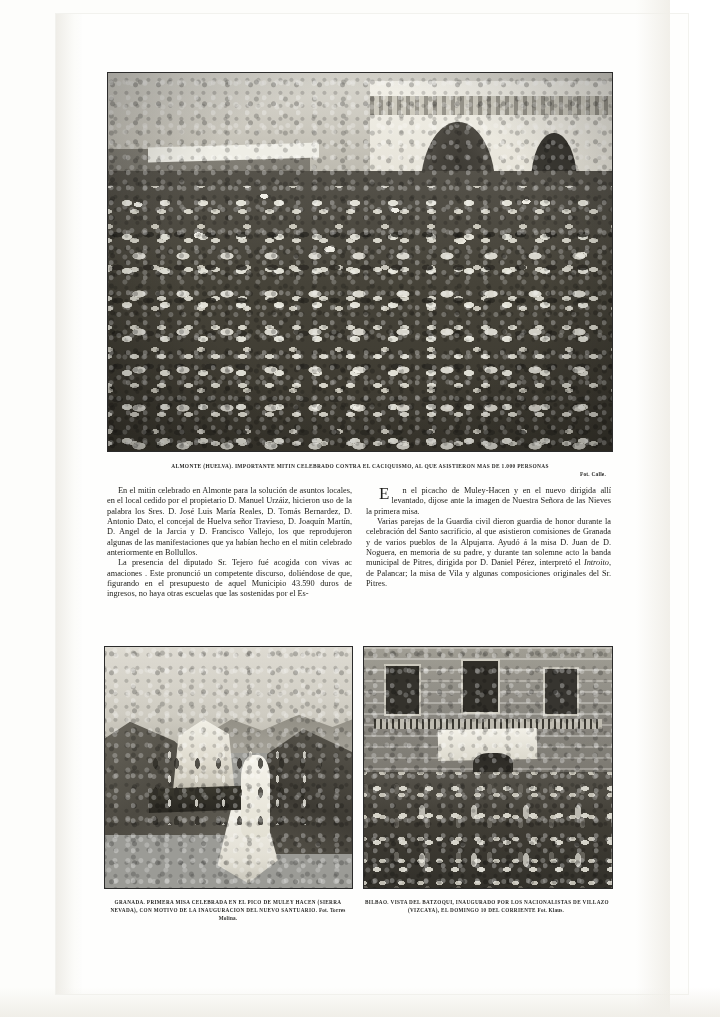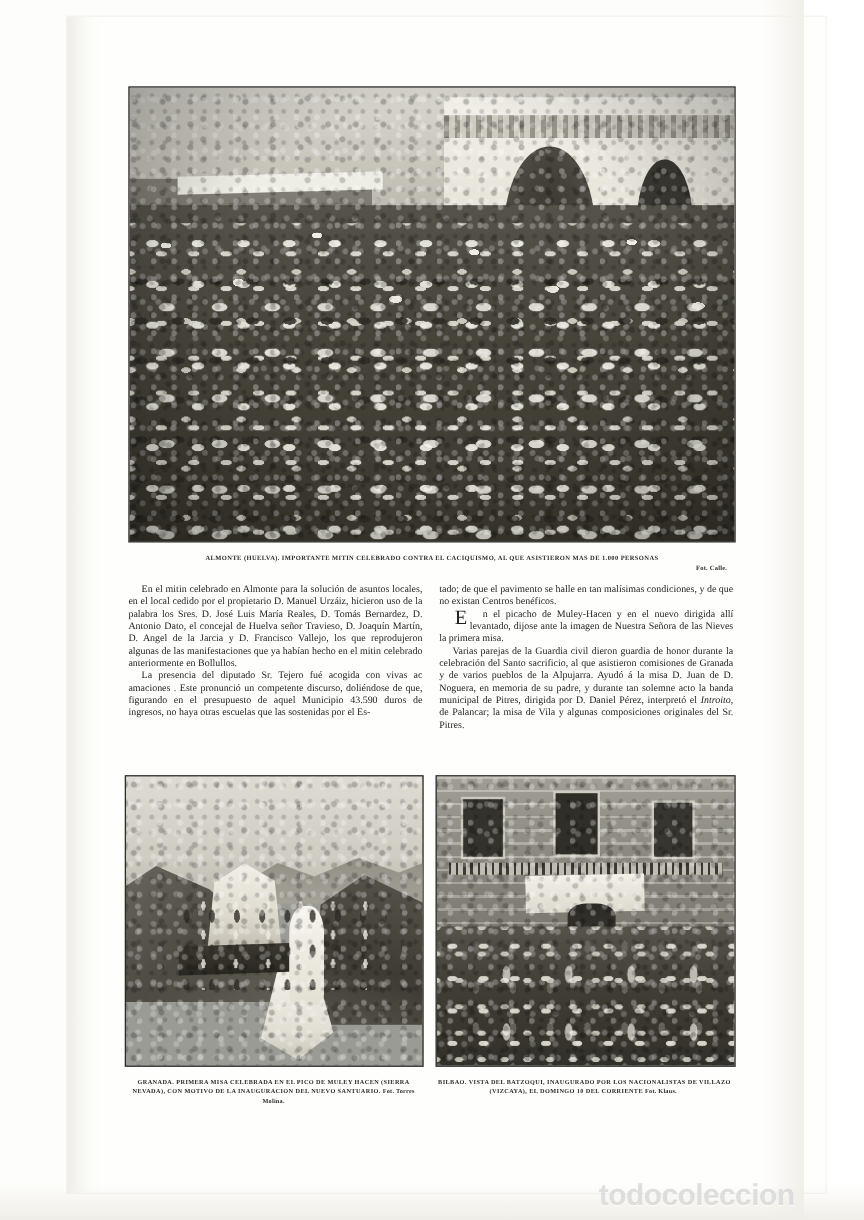--- a/index.html
+++ b/index.html
@@ -369,21 +369,20 @@
     <span class="line1">ALMONTE (HUELVA). IMPORTANTE MITIN CELEBRADO CONTRA EL CACIQUISMO, AL QUE ASISTIERON MAS DE 1.000 PERSONAS</span>
     <span class="credit-line credit">Fot. Calle.</span>
   </div>
 
   <div id="article">
     <div class="col">
       <p>En el mitin celebrado en Almonte para la solución de asuntos locales, en el local cedido por el propietario D. Manuel Urzáiz, hicieron uso de la palabra los Sres. D. José Luis María Reales, D. Tomás Bernardez, D. Antonio Dato, el concejal de Huelva señor Travieso, D. Joaquín Martín, D. Angel de la Jarcia y D. Francisco Vallejo, los que reprodujeron algunas de las manifestaciones que ya habían hecho en el mitin celebrado anteriormente en Bollullos.</p>
       <p>La presencia del diputado Sr. Tejero fué acogida con vivas ac amaciones . Este pronunció un competente discurso, doliéndose de que, figurando en el presupuesto de aquel Municipio 43.590 duros de ingresos, no haya otras escuelas que las sostenidas por el Es-</p>
     </div>
     <div class="col">
-      <p class="no-indent">tado; de que el pavimento se halle en tan malísimas condiciones, y de que no existan Centros benéficos.</p>
       <p class="dropcap-para">
         <span class="dropcap">E</span><span>n el picacho de Muley-Hacen y en el nuevo dirigida allí levantado, dijose ante la imagen de Nuestra Señora de las Nieves la primera misa.</span>
       </p>
       <p><span>Varias parejas de la Guardia civil dieron guardia de honor durante la celebración del Santo sacrificio, al que asistieron comisiones de Granada y de varios pueblos de la Alpujarra. Ayudó á la misa D. Juan de D. Noguera, en memoria de su padre, y durante tan solemne acto la banda municipal de Pitres, dirigida por D. Daniel Pérez, interpretó el </span><span class="ital">Introito</span><span>, de Palancar; la misa de Vila y algunas composiciones originales del Sr. Pitres.</span></p>
     </div>
   </div>
 
   <div class="photo-frame" id="photo-bl">
     <div class="photo-inner">
       <div class="sky"></div>
@@ -425,14 +424,13 @@
   </div>
 
   <div class="caption" id="caption-br">
     <span>BILBAO. VISTA DEL BATZOQUI, INAUGURADO POR LOS NACIONALISTAS DE VILLAZO (VIZCAYA), EL DOMINGO 10 DEL CORRIENTE</span>
     <span class="cap-credit-right credit">Fot. Klaus.</span>
   </div>
 
   <div id="right-shade"></div>
   <div id="bottom-shade"></div>
 
-  <div id="watermark">todocoleccion</div>
 </div>
 
 </body></html>

